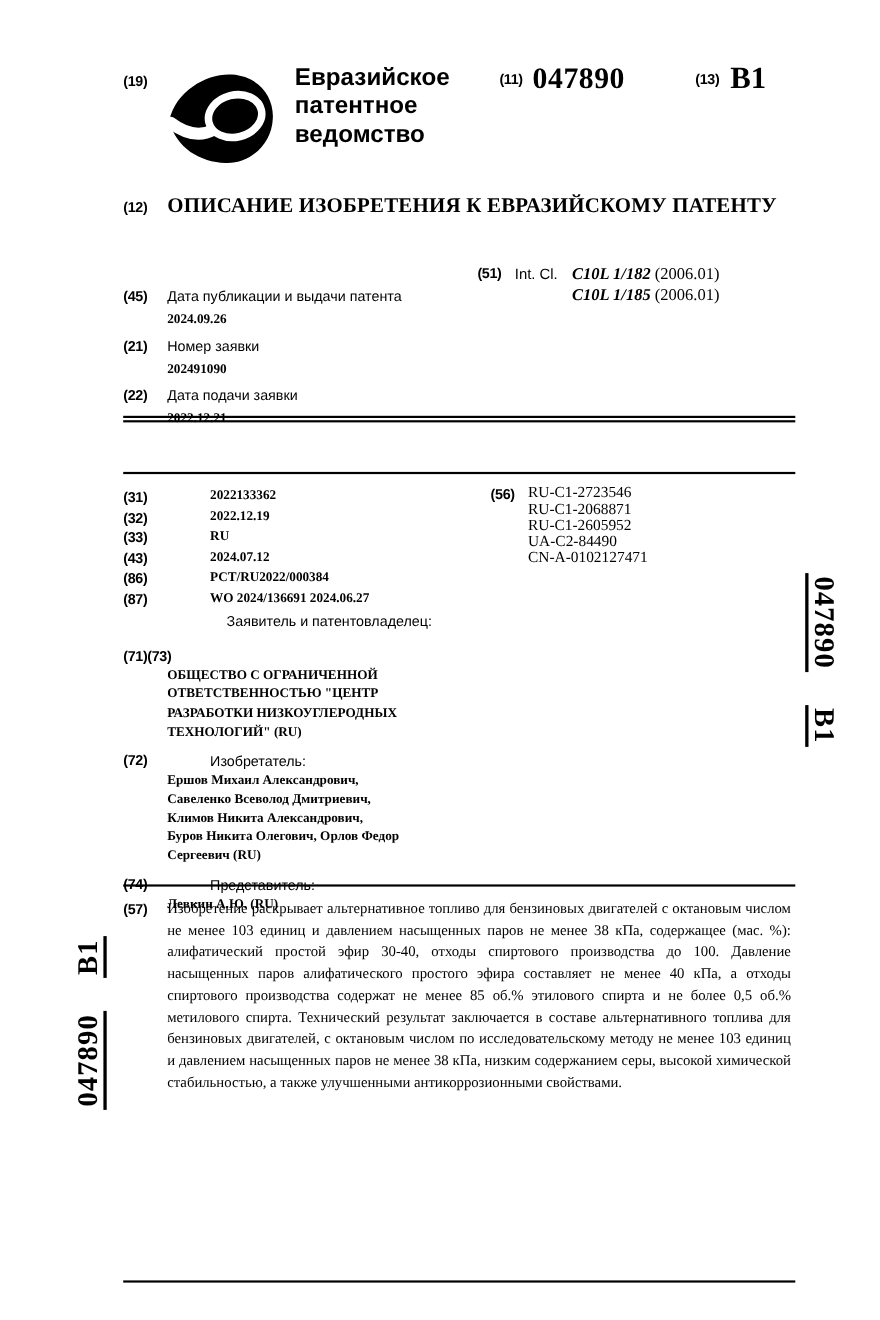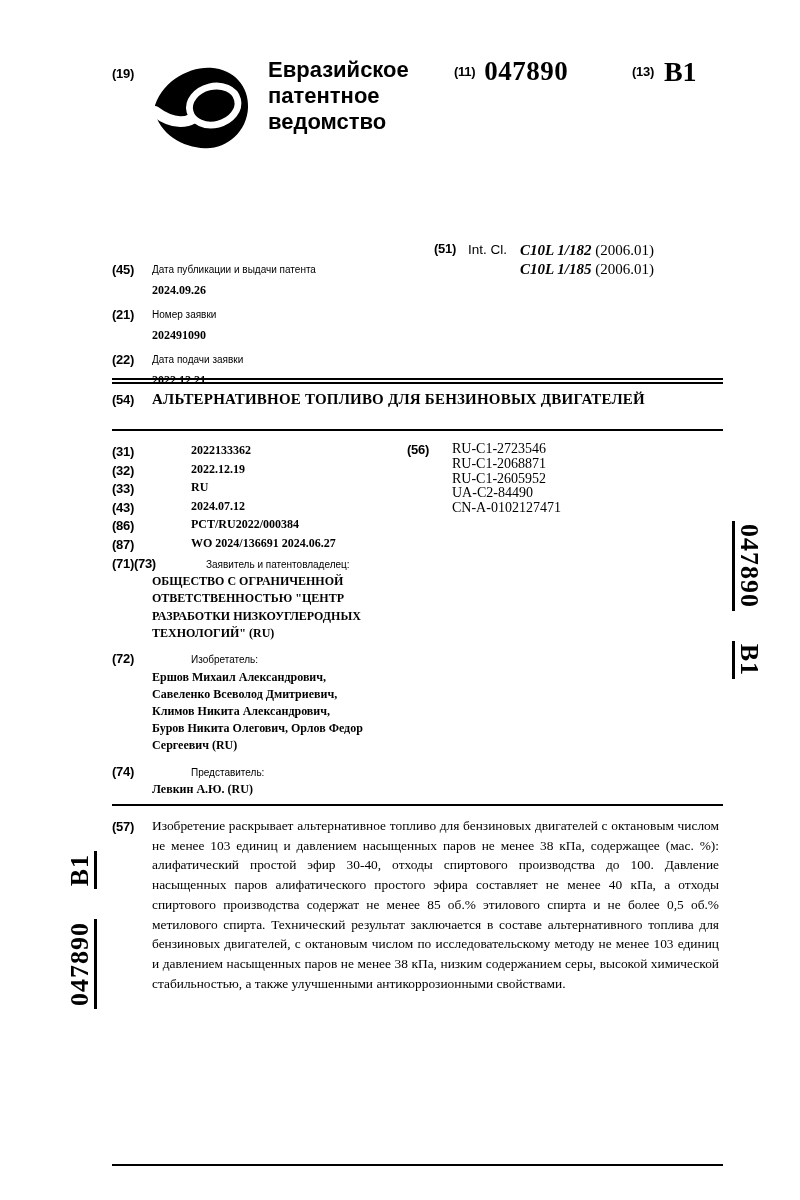--- a/index.html
+++ b/index.html
@@ -14,21 +14,21 @@
     border-radius: 18px;
   }
   .code {
     font-family: "Liberation Sans", sans-serif;
     font-weight: bold;
     font-size: 13px;
     letter-spacing: -0.3px;
   }
   .slabel {
     font-family: "Liberation Sans", sans-serif;
-    font-size: 10px;
+    font-size: 13px;
   }
   .val {
     font-family: "Liberation Serif", serif;
     font-weight: bold;
     font-size: 12px;
   }
 
   
   .header { position: absolute; top: 56px; left: 112px; width: 640px; height: 110px; }
   .code19 { position: absolute; left: 0; top: 10px; }
@@ -74,26 +74,26 @@
 
   
   .sec54 { position: absolute; top: 391px; left: 112px; display: flex; width: 612px; }
   .sec54 .code { width: 40px; flex: 0 0 40px; padding-top: 1px; }
   .sec54 .inv-title { font-weight: bold; font-size: 15px; letter-spacing: 0.2px; }
 
   
   .col-left { position: absolute; top: 442px; left: 112px; width: 312px; }
   .lrow { display: flex; line-height: 17.6px; gap: 39px; }
   .lrow .code { width: 40px; flex: 0 0 40px; padding-top: 1px; }
-  .lrow .code-wide { width: 55px; flex: 0 0 55px; }
+  .lrow .code-wide { width: 55px; flex: 0 0 55px; margin-top: 33px; }
   .lrow .slabel { padding-top: 2px; }
   .sub-lines { margin-left: 40px; line-height: 17.2px; }
   .gap8 { height: 7px; }
 
-  .col-right { position: absolute; top: 442px; left: 407px; display: flex; gap: 11px; }
+  .col-right { position: absolute; top: 442px; left: 446px; display: flex; }
   .col-right .code { flex: 0 0 34px; }
   .cites { font-size: 14px; line-height: 14.8px; }
 
   
   .sec57 { position: absolute; top: 816px; left: 112px; width: 616px; display: flex; }
   .sec57 .code { width: 40px; flex: 0 0 40px; padding-top: 3px; }
   .abstract-text {
     width: 567px; text-align: justify;
     font-size: 13.4px; line-height: 19.7px;
   }
@@ -133,20 +133,24 @@
       <span class="code">(11)</span>
       <span class="pub-number">047890</span>
     </div>
 
     <div class="kind-group">
       <span class="code">(13)</span>
       <span class="kind-code">B1</span>
     </div>
   </div>
 
+  <div class="sec12">
+    <span class="code">(12)</span>
+    <span class="doc-title">ОПИСАНИЕ ИЗОБРЕТЕНИЯ К ЕВРАЗИЙСКОМУ ПАТЕНТУ</span>
+  </div>
 
   <div class="biblio-left">
     <div class="bfield">
       <div class="brow1">
         <span class="code">(45)</span>
         <span class="slabel">Дата публикации и выдачи патента</span>
       </div>
       <div class="brow2 val">2024.09.26</div>
     </div>
     <div class="bfield">
@@ -175,24 +179,20 @@
       </div>
       <div class="cls-line">
         <span class="cls">C10L 1/185</span>
         <span>(2006.01)</span>
       </div>
     </span>
   </div>
 
   <div class="rule-double"></div>
 
-  <div class="sec54">
-    <span class="code">(54)</span>
-    <span class="inv-title">АЛЬТЕРНАТИВНОЕ ТОПЛИВО ДЛЯ БЕНЗИНОВЫХ ДВИГАТЕЛЕЙ</span>
-  </div>
 
   <div class="rule rule1"></div>
 
   <div class="col-left">
     <div class="lrow">
       <span class="code">(31)</span>
       <span class="val">2022133362</span>
     </div>
     <div class="lrow">
       <span class="code">(32)</span>

